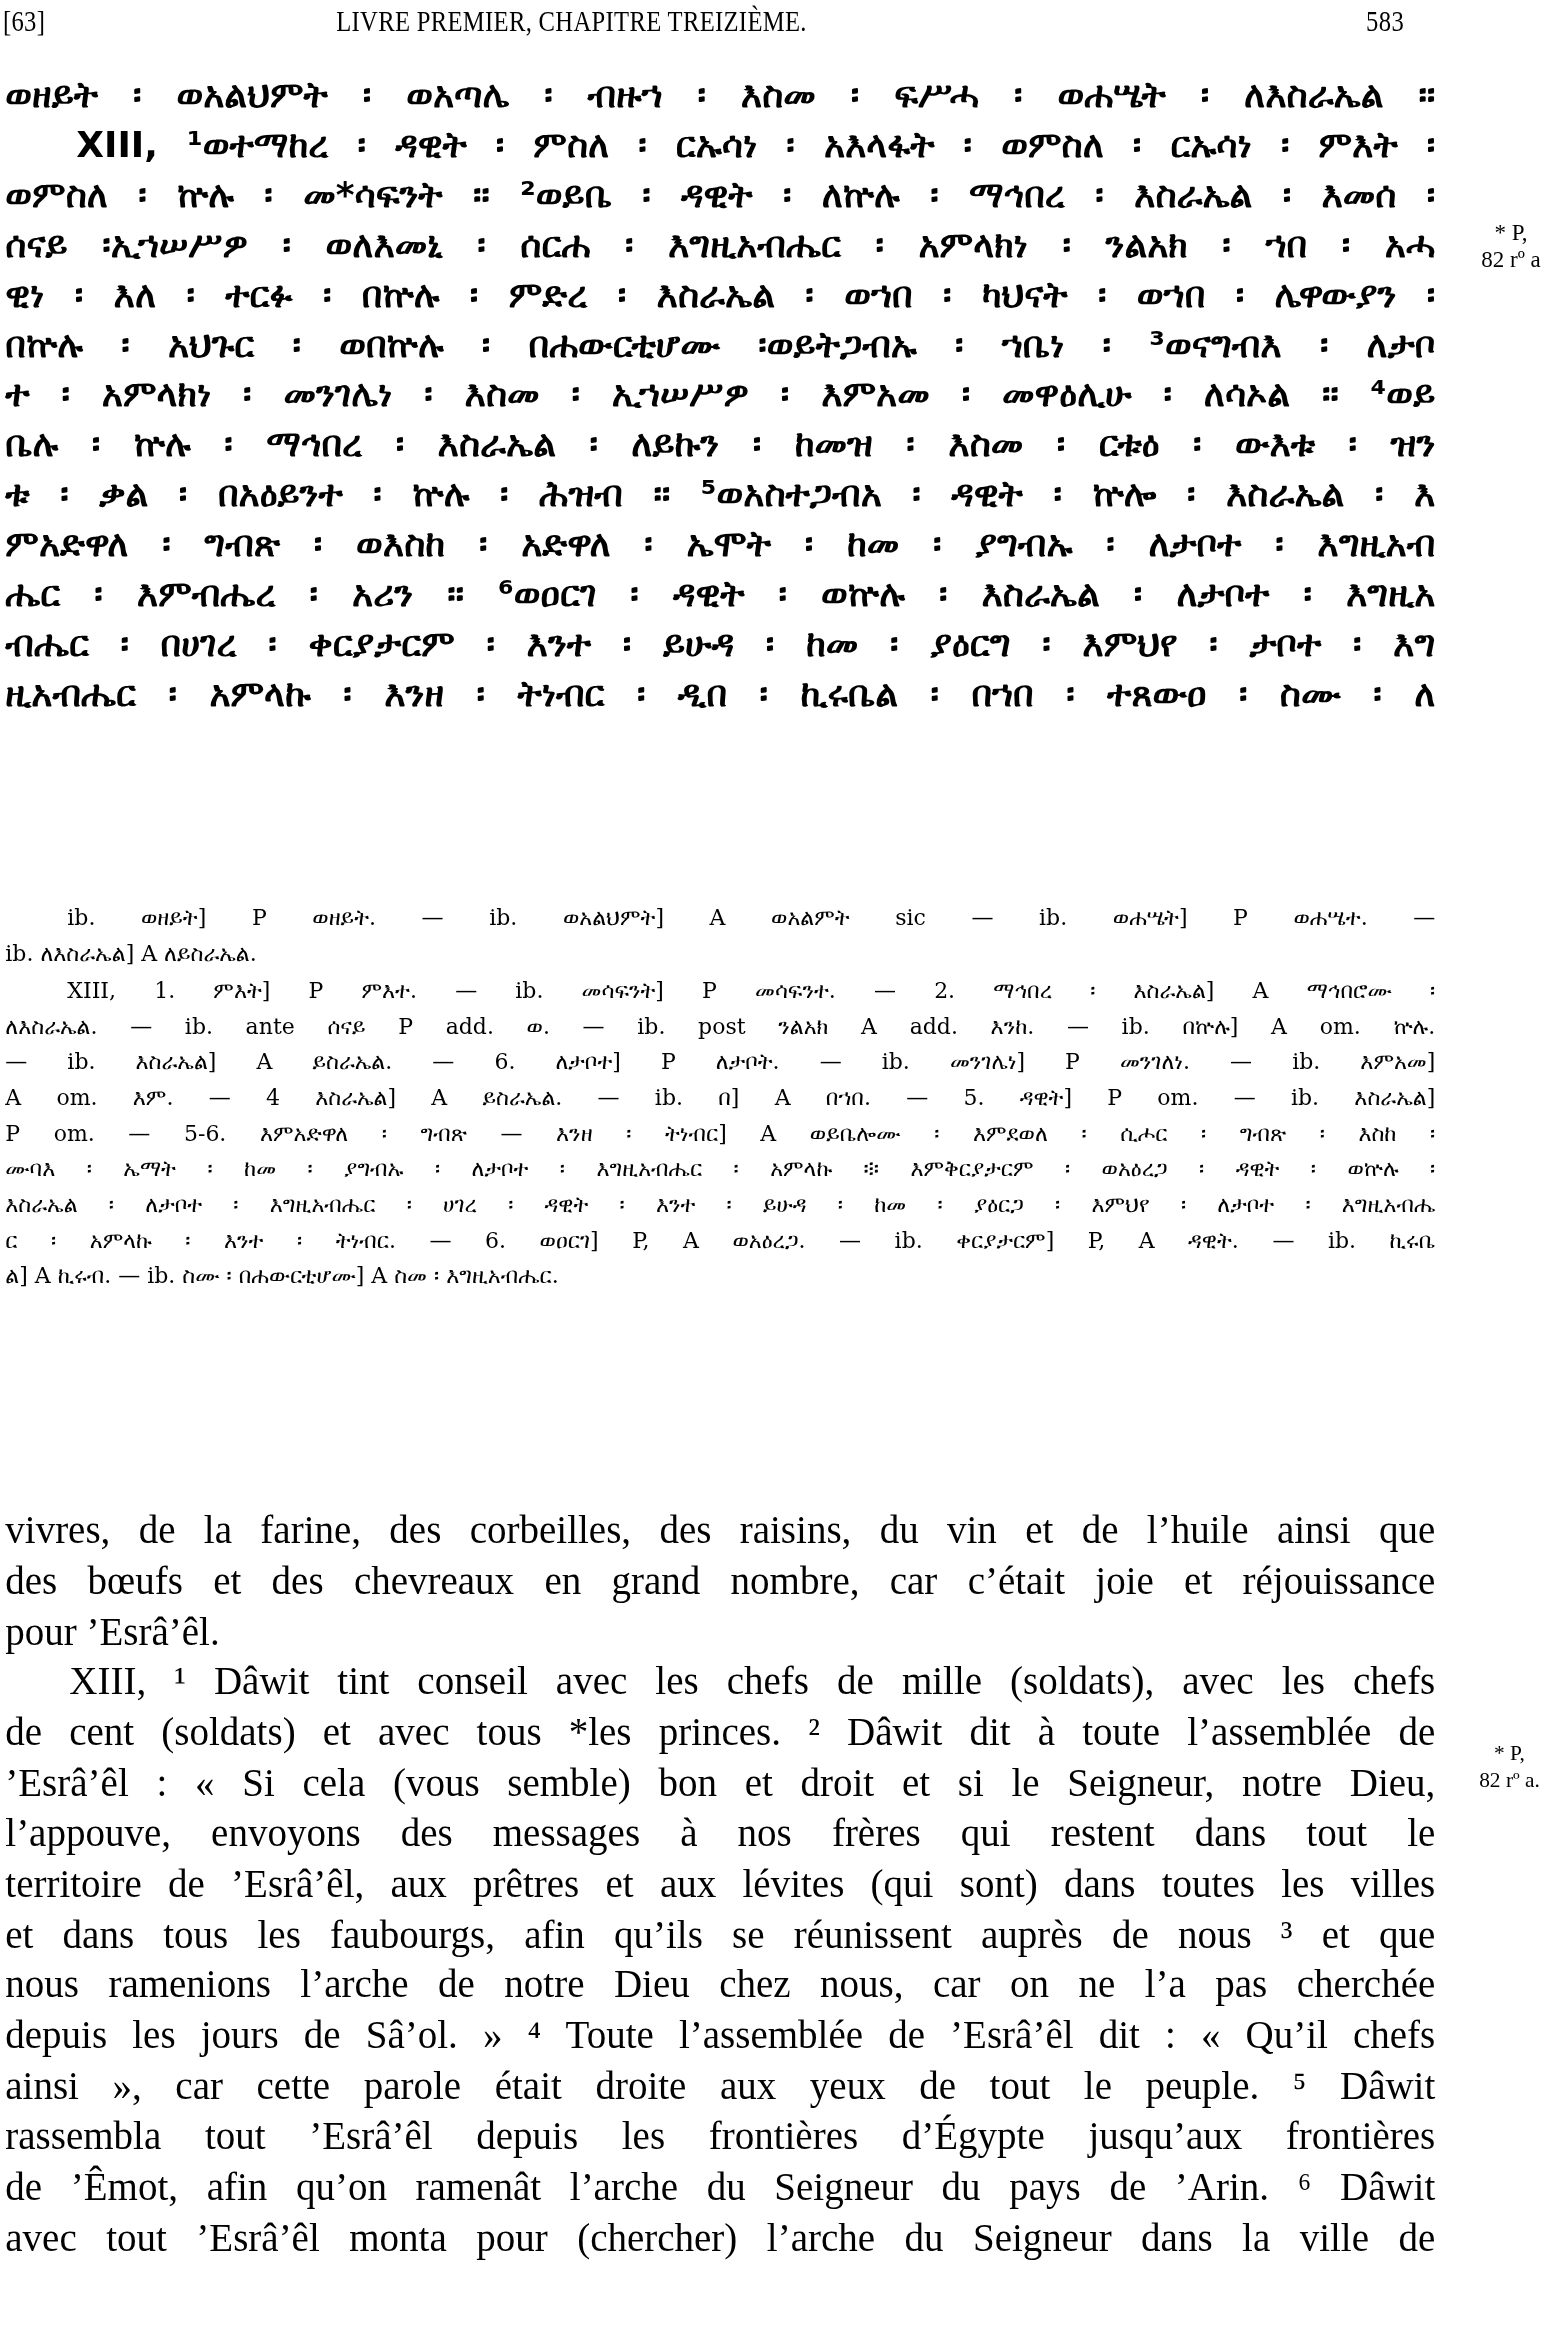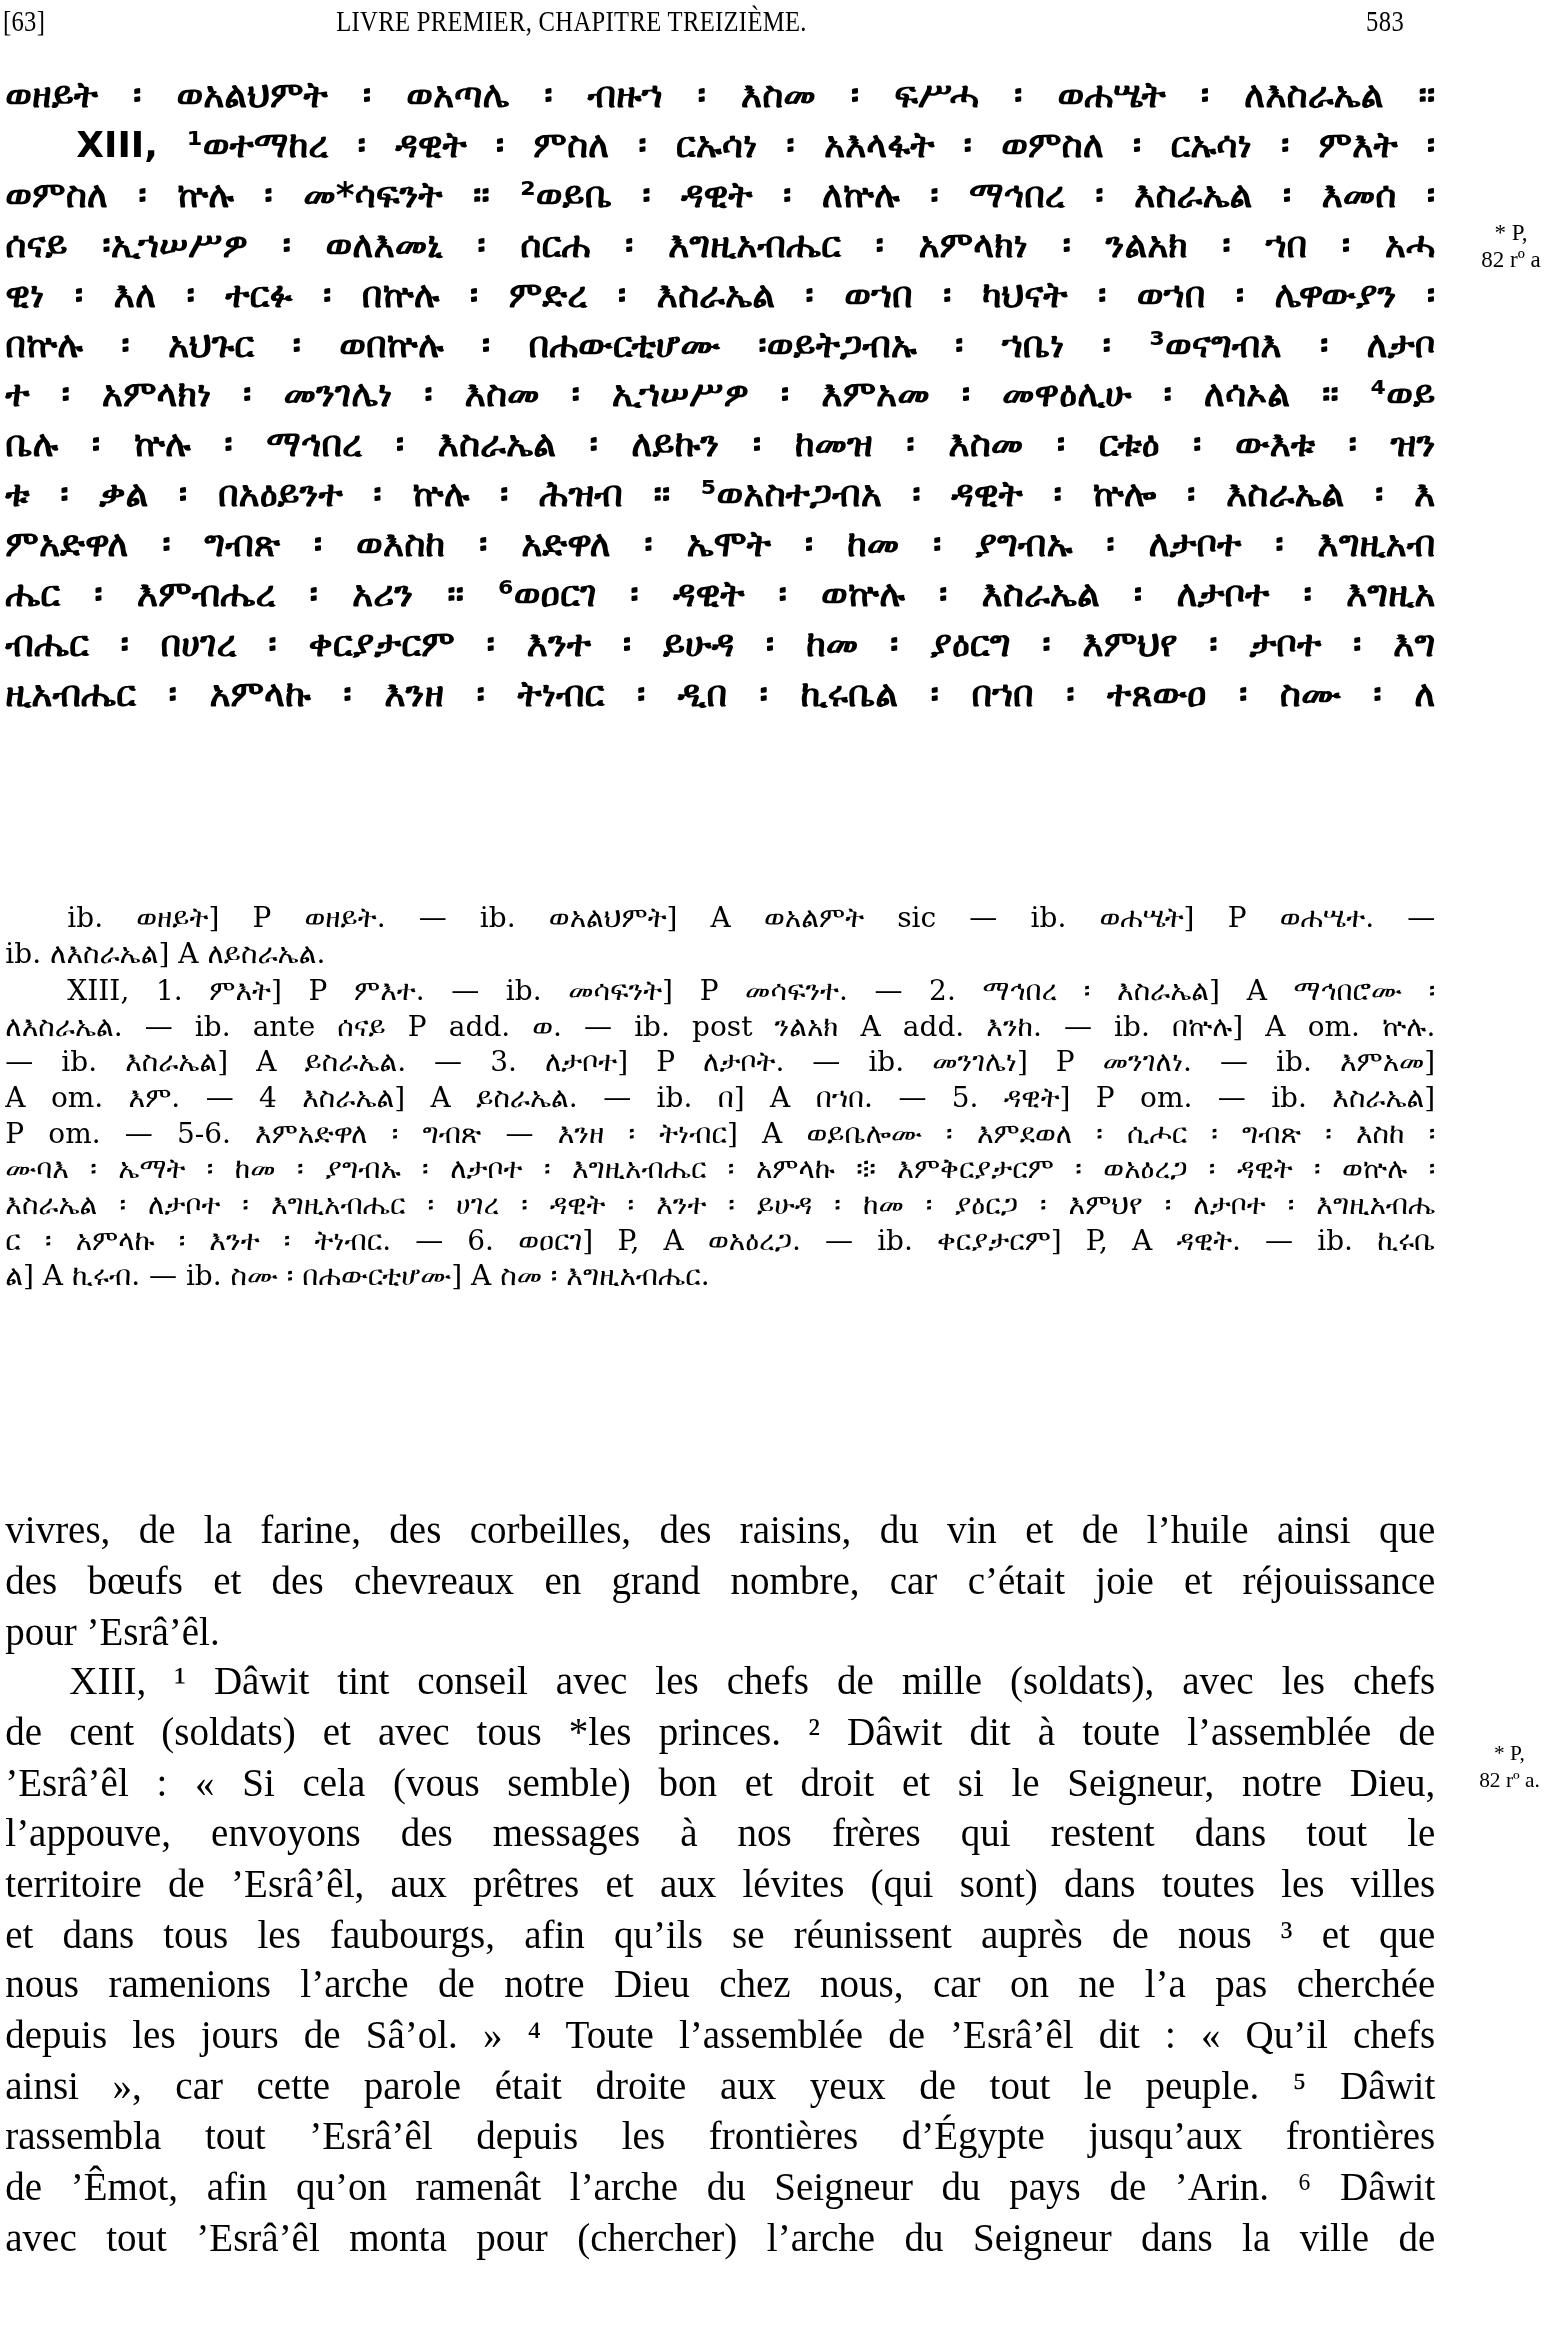--- a/index.html
+++ b/index.html
@@ -7,21 +7,21 @@
   .page { position: absolute; left: 0; top: 0; width: 1566px; height: 2050px; }
   .running-head { position: absolute; top: 3.6px; left: 0; width: 1435px; height: 39px; font-size: 30px; letter-spacing: 0.4px; transform: scaleX(0.82); transform-origin: left top; }
   .rh-left { position: absolute; left: 3.6px; top: 0; }
   .rh-title { position: absolute; left: 410px; top: 0; white-space: nowrap; }
   .rh-right { position: absolute; left: 1666px; top: 0; }
   .block { position: absolute; left: 5.3px; width: 1430px; }
   .line { position: absolute; left: 0; width: 1430px; white-space: nowrap; text-align-last: justify; text-align: justify; overflow: visible; }
   .line.last { text-align-last: left; }
   .line.indent { padding-left: 71px; width: 1359px; }
   .eth .line { font-family: "DejaVu Sans", sans-serif; font-weight: bold; font-size: 36px; height: 50px; line-height: 50px; }
-  .notes .line { font-family: "DejaVu Serif", serif; font-size: 28px; height: 36px; line-height: 36px; }
+  .notes .line { font-family: "DejaVu Serif", serif; font-size: 22px; height: 36px; line-height: 36px; }
   .notes .line.indent { padding-left: 62px; width: 1368px; }
   .fr .line { font-family: "Liberation Serif", serif; font-size: 39px; height: 51px; line-height: 51px; }
   .fr .line.indent { padding-left: 64px; width: 1366px; }
   .margin-note { position: absolute; left: 1462px; font-family: "Liberation Serif", serif; font-size: 23px; line-height: 27px; text-align: center; width: 98px; }
 </style>
 </head>
 <body>
 
 <div class="page">
 
@@ -50,21 +50,21 @@
   <div class="margin-note" style="top:219px;">
     <div>* P,</div>
     <div>82 rº a</div>
   </div>
 
   <div class="block notes" style="top:900px;">
     <div class="line indent" style="top:0px">ib. ወዘይት] P ወዘይት. — ib. ወአልህምት] A ወአልምት sic — ib. ወሐሤት] P ወሐሤተ. —</div>
     <div class="line last" style="top:36px">ib. ለእስራኤል] A ለይስራኤል.</div>
     <div class="line indent" style="top:73px">XIII, 1. ምእት] P ምእተ. — ib. መሳፍንት] P መሳፍንተ. — 2. ማኅበረ ፡ እስራኤል] A ማኅበሮሙ ፡</div>
     <div class="line" style="top:109px">ለእስራኤል. — ib. ante ሰናይ P add. ወ. — ib. post ንልአክ A add. እንከ. — ib. በኵሉ] A om. ኵሉ.</div>
-    <div class="line" style="top:144px">— ib. እስራኤል] A ይስራኤል. — 3. ለታቦተ] P ለታቦት. — ib. መንገሌነ] P መንገለነ. — ib. እምአመ]</div>
+    <div class="line" style="top:144px">— ib. እስራኤል] A ይስራኤል. — 6. ለታቦተ] P ለታቦት. — ib. መንገሌነ] P መንገለነ. — ib. እምአመ]</div>
     <div class="line" style="top:180px">A om. እም. — 4 እስራኤል] A ይስራኤል. — ib. በ] A በኀበ. — 5. ዳዊት] P om. — ib. እስራኤል]</div>
     <div class="line" style="top:216px">P om. — 5-6. እምአድዋለ ፡ ግብጽ — እንዘ ፡ ትነብር] A ወይቤሎሙ ፡ እምደወለ ፡ ሲሖር ፡ ግብጽ ፡ እስከ ፡</div>
     <div class="line" style="top:251px">ሙባእ ፡ ኤማት ፡ ከመ ፡ ያግብኡ ፡ ለታቦተ ፡ እግዚአብሔር ፡ አምላኩ ፨ እምቅርያታርም ፡ ወአዕረጋ ፡ ዳዊት ፡ ወኵሉ ፡</div>
     <div class="line" style="top:287px">እስራኤል ፡ ለታቦተ ፡ እግዚአብሔር ፡ ሀገረ ፡ ዳዊት ፡ እንተ ፡ ይሁዳ ፡ ከመ ፡ ያዕርጋ ፡ እምህየ ፡ ለታቦተ ፡ እግዚአብሔ</div>
     <div class="line" style="top:323px">ር ፡ አምላኩ ፡ እንተ ፡ ትነብር. — 6. ወዐርገ] P, A ወአዕረጋ. — ib. ቀርያታርም] P, A ዳዊት. — ib. ኪሩቤ</div>
     <div class="line last" style="top:358px">ል] A ኪሩብ. — ib. ስሙ ፡ በሐውርቲሆሙ] A ስመ ፡ እግዚአብሔር.</div>
   </div>
 
   <div class="block fr" style="top:1504px;">
     <div class="line" style="top:0px">vivres, de la farine, des corbeilles, des raisins, du vin et de l’huile ainsi que</div>

